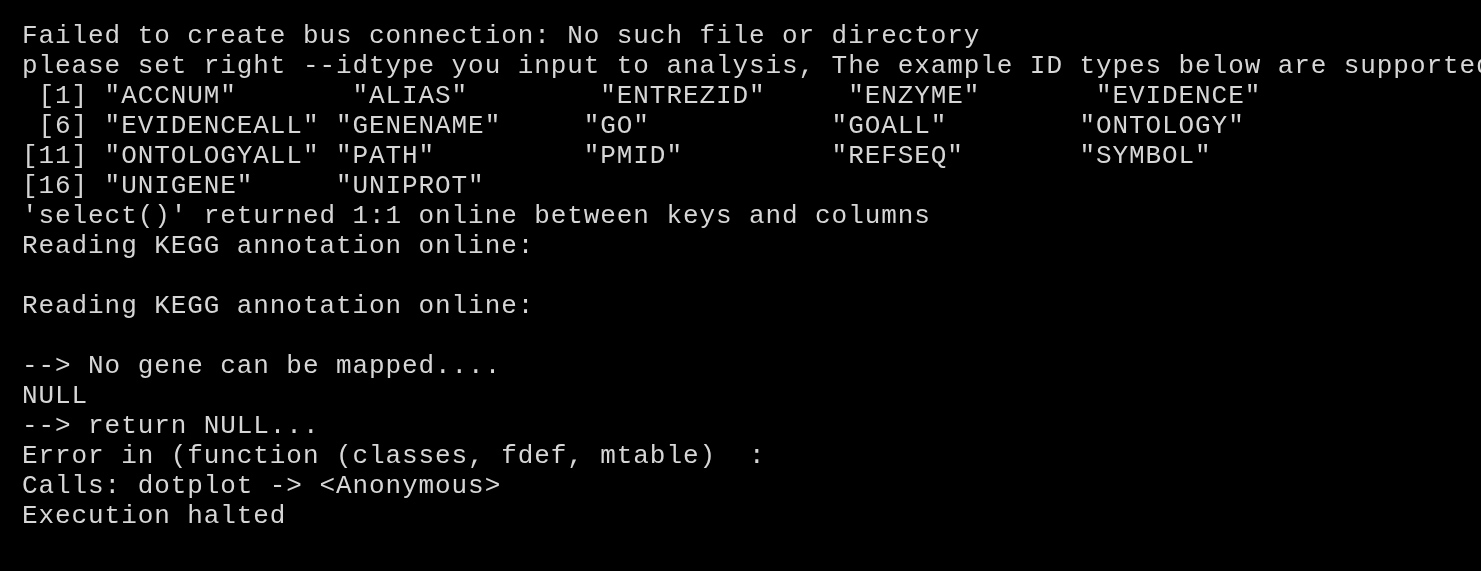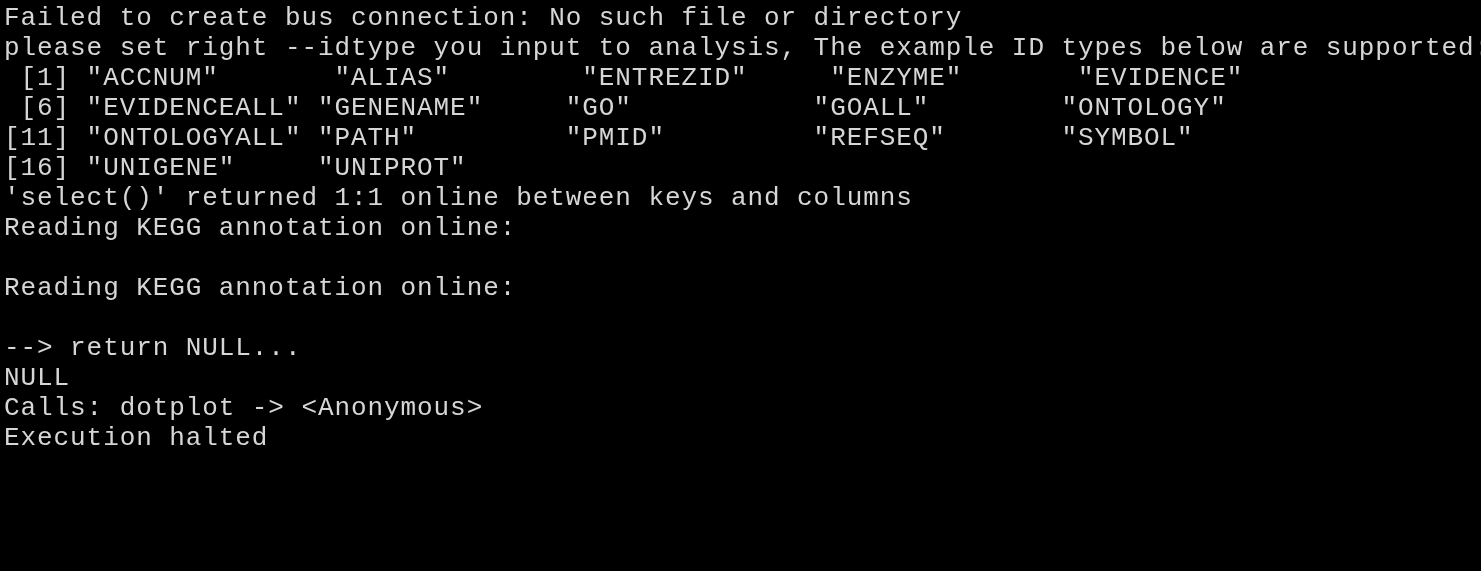--- a/index.html
+++ b/index.html
@@ -16,21 +16,21 @@
   .terminal {
     position: relative;
     width: 1481px;
     height: 571px;
     background: #000000;
     color: #d6d6d6;
     font-family: "Liberation Mono", "DejaVu Sans Mono", monospace;
     font-size: 26px;
     line-height: 30px;
     letter-spacing: 0.92px;
-    padding: 0;
+    padding: 18px;
     box-sizing: border-box;
     -webkit-font-smoothing: antialiased;
   }
   .terminal-output {
     display: block;
     margin: 0;
     padding: 3px 0 0 4px;
     white-space: pre;
     font-family: inherit;
     font-size: inherit;
@@ -55,18 +55,20 @@
 </span><span class="line">please set right --idtype you input to analysis, The example ID types below are supported:
 </span><span class="line"> [1] "ACCNUM"       "ALIAS"        "ENTREZID"     "ENZYME"       "EVIDENCE"
 </span><span class="line"> [6] "EVIDENCEALL" "GENENAME"     "GO"           "GOALL"        "ONTOLOGY"
 </span><span class="line">[11] "ONTOLOGYALL" "PATH"         "PMID"         "REFSEQ"       "SYMBOL"
 </span><span class="line">[16] "UNIGENE"     "UNIPROT"
 </span><span class="line">'select()' returned 1:1 online between keys and columns
 </span><span class="line">Reading KEGG annotation online:
 </span><span class="line blank">
 </span><span class="line">Reading KEGG annotation online:
 </span><span class="line blank">
+</span><span class="line">--&gt; No gene can be mapped....
+</span><span class="line">NULL
 </span><span class="line">--&gt; return NULL...
-</span><span class="line">NULL
+</span><span class="line">Error in (function (classes, fdef, mtable)  : 
 </span><span class="line">Calls: dotplot -&gt; &lt;Anonymous&gt;
 </span><span class="line">Execution halted
 </span></pre>
 </div>
 
 </body></html>

